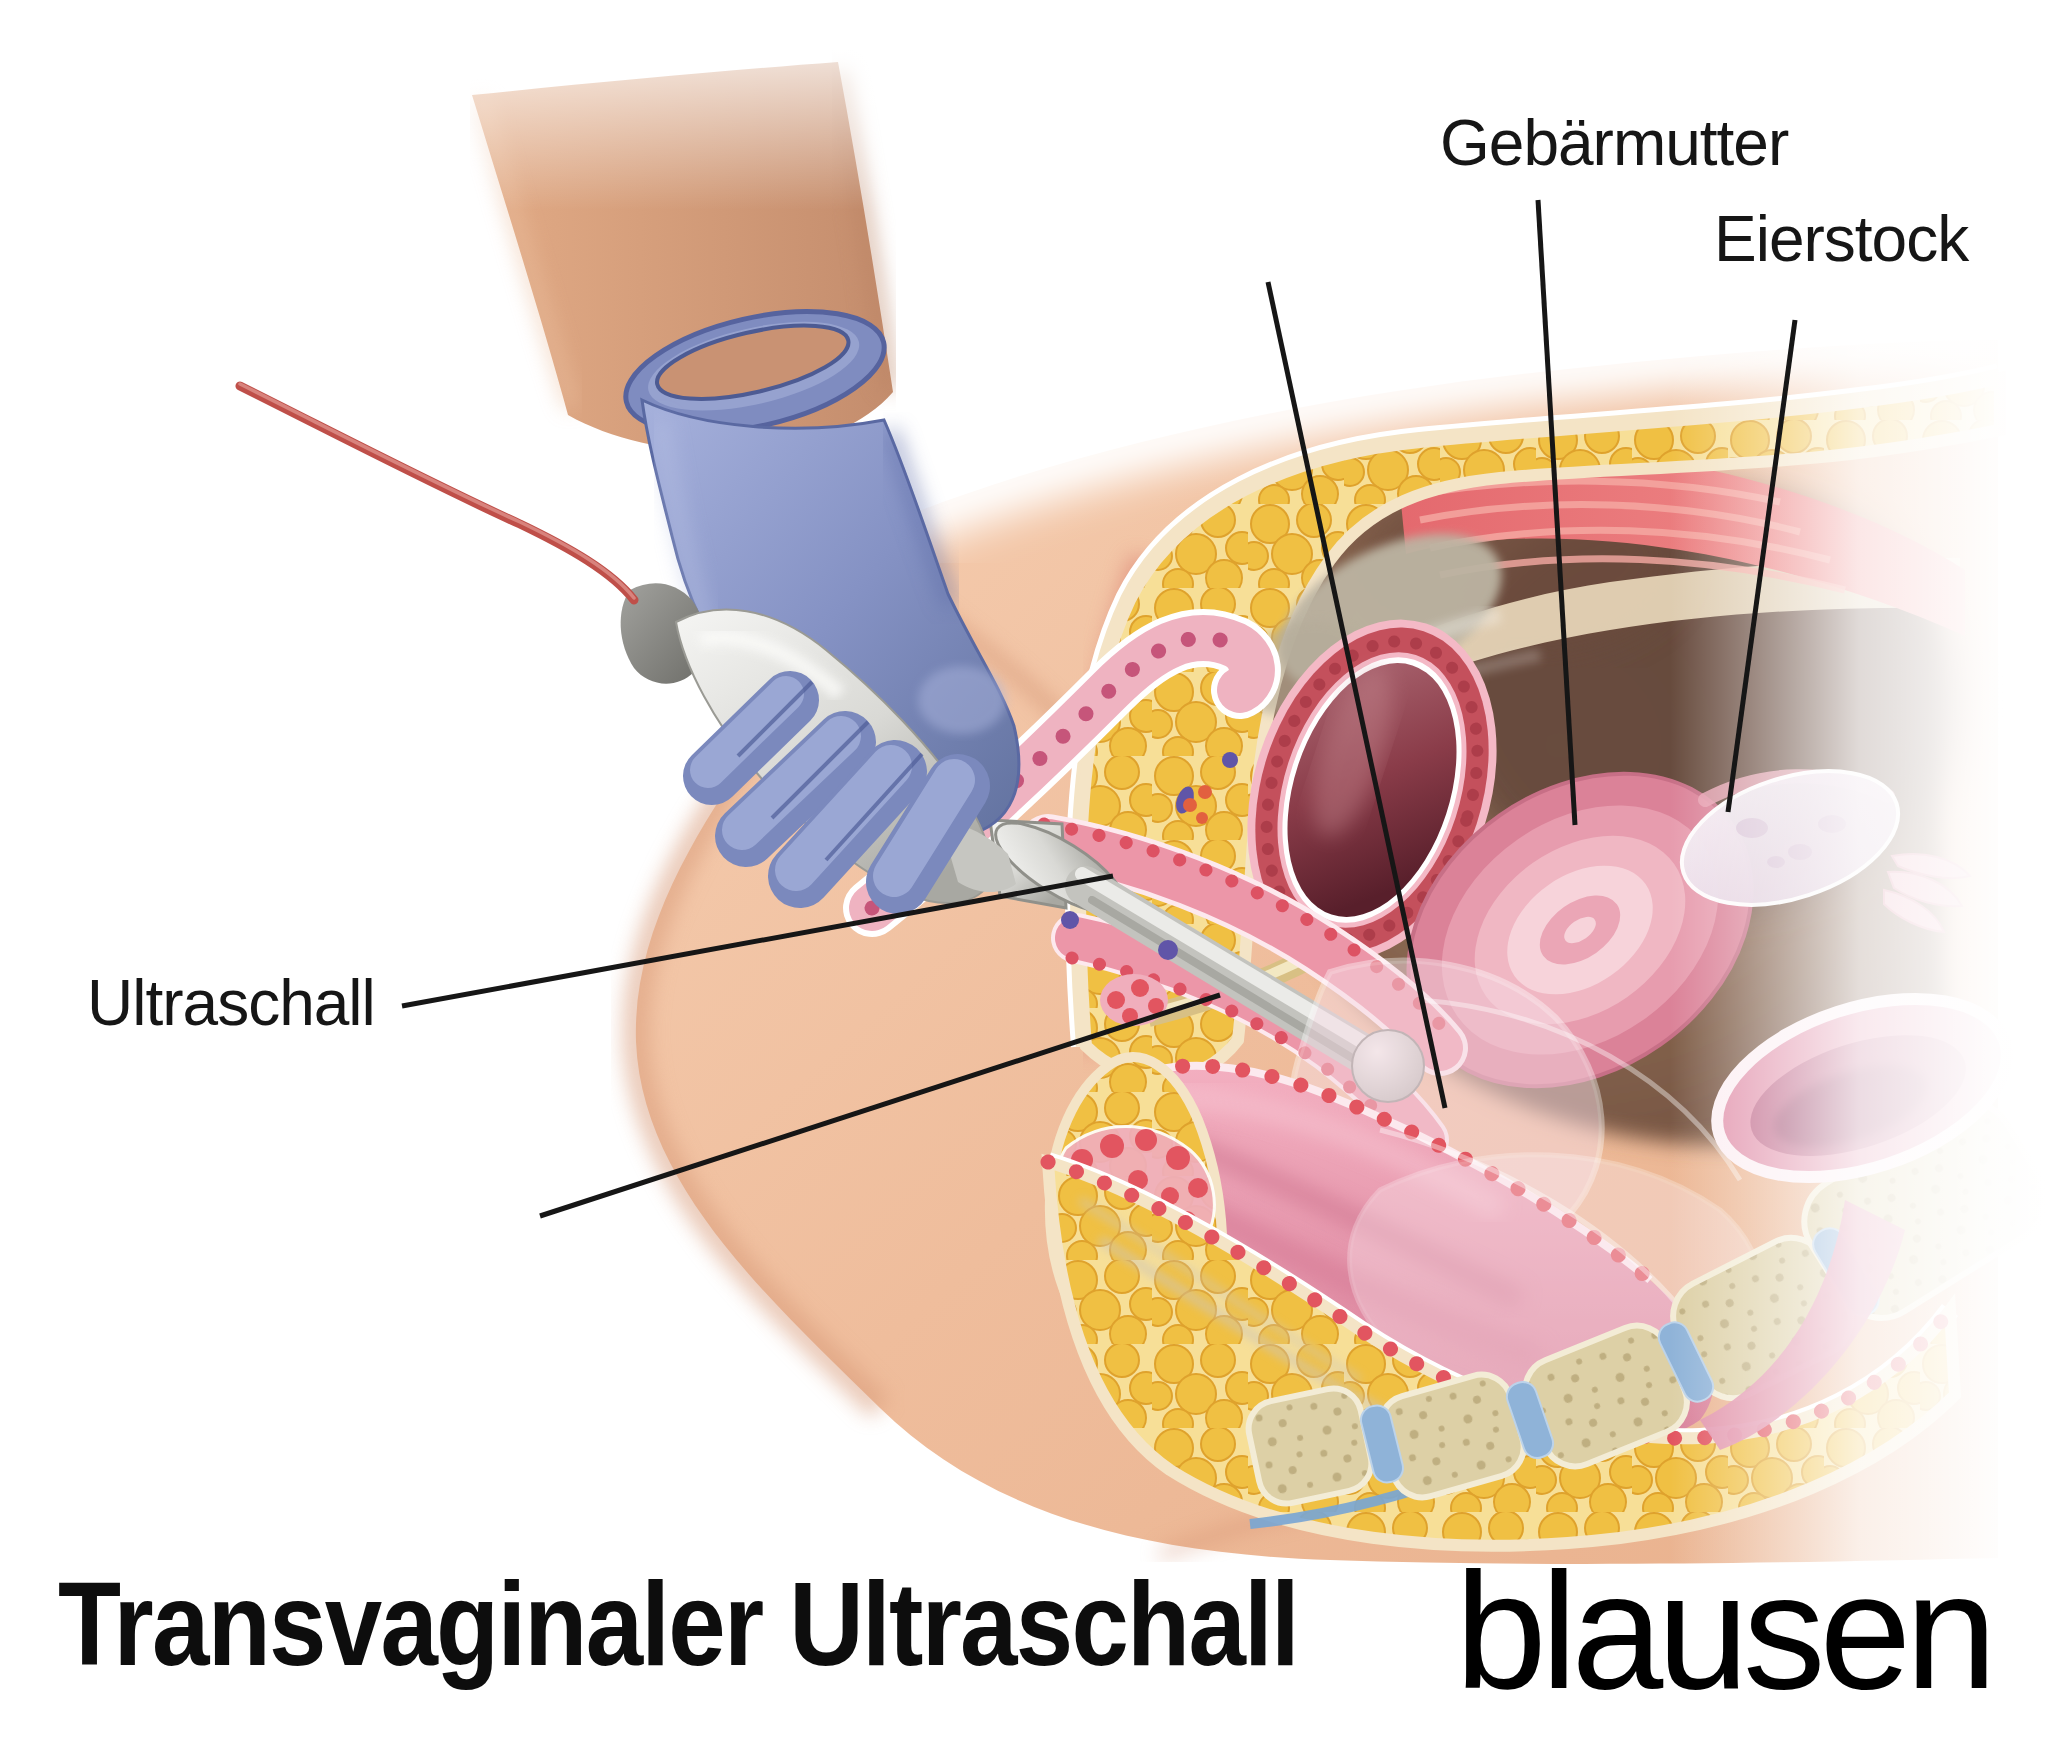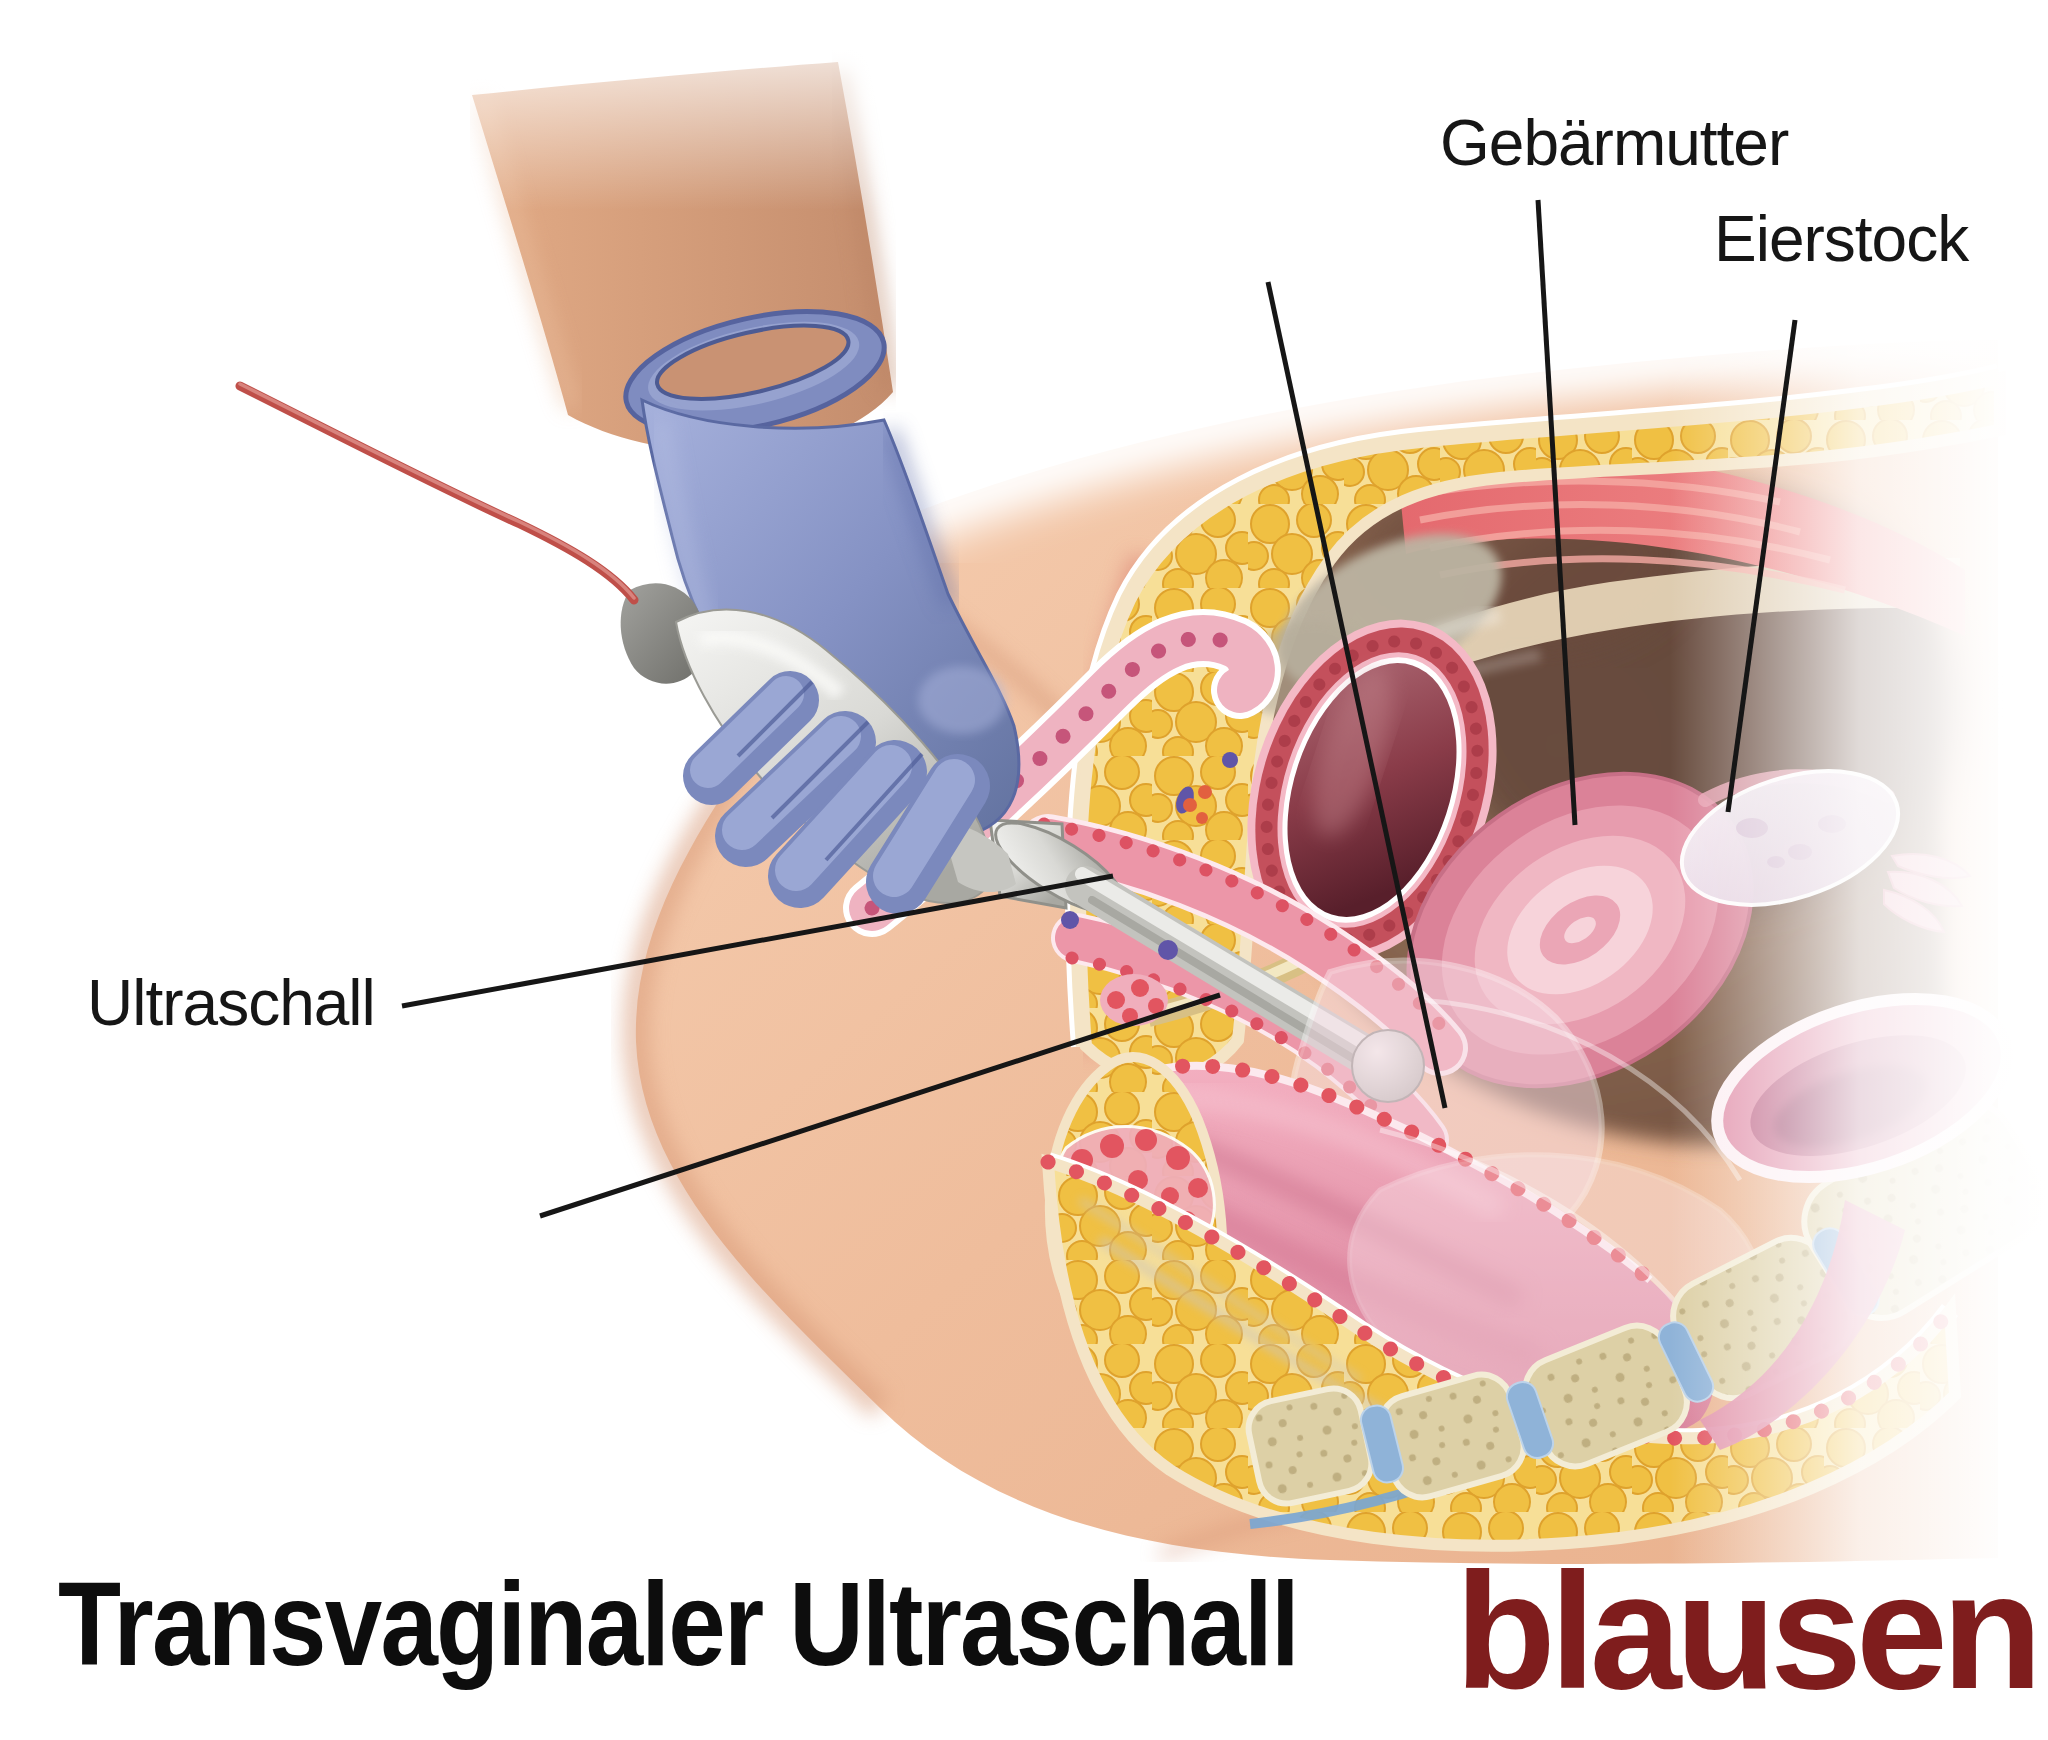--- a/index.html
+++ b/index.html
@@ -11,21 +11,21 @@
   .anno{
     position:absolute;color:#161616;font-size:64px;line-height:1.05;
     letter-spacing:-1px;white-space:nowrap;
   }
   .title{
     position:absolute;left:58px;top:1556px;color:#0d0d0d;font-weight:bold;
     font-size:118px;letter-spacing:-2px;transform:scaleX(0.875);
     transform-origin:left top;white-space:nowrap;
   }
   .brand{
-    position:absolute;left:1455px;top:1549px;color:#7f1d1d;font-weight:700;
+    position:absolute;left:1455px;top:1549px;color:#000000;font-weight:400;
     font-size:165px;letter-spacing:-6px;line-height:1;white-space:nowrap;
   }
 </style>
 </head>
 <body>
 
 <div class="stage">
 
 <svg class="illustration" width="2048" height="1740" viewBox="0 0 2048 1740">
   <defs>

